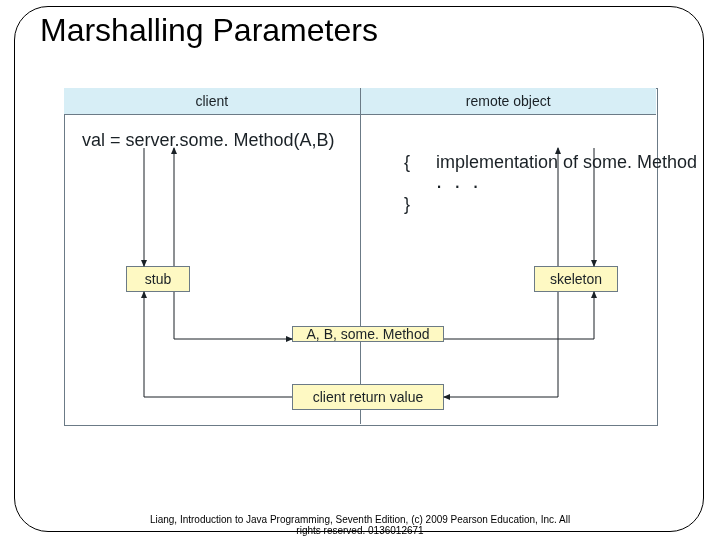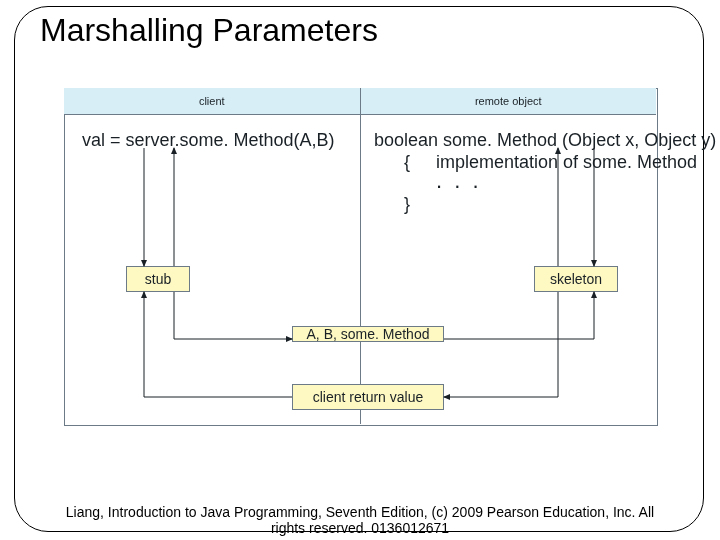--- a/index.html
+++ b/index.html
@@ -50,21 +50,21 @@
   .headerbar {
     position: absolute;
     left: 0; top: 0; width: 592px; height: 26px;
     background: #d7eef6;
     display: flex;
   }
   .headcell {
     flex: 1;
     border-right: 1px solid #6b7a86;
     text-align: center;
-    font-size: 11px;
+    font-size: 14px;
     line-height: 26px;
     color: #1a2126;
   }
   .headcell:last-child { border-right: none; }
   .hsplit {
     position: absolute;
     left: 0; top: 26px; width: 592px; height: 0;
     border-top: 1px solid #6b7a86;
   }
   .vsplit {
@@ -92,21 +92,21 @@
   }
   .bigdots {
     font-size: 22px;
     letter-spacing: 3px;
   }
   .footer {
     position: absolute;
     left: 0; right: 0;
     bottom: 4px;
     text-align: center;
-    font-size: 14px;
+    font-size: 10px;
     color: #000;
   }
   svg.arrows {
     position: absolute;
     left: 0; top: 0;
     width: 594px; height: 338px;
     pointer-events: none;
   }
 </style>
 </head>
@@ -120,21 +120,20 @@
   <div class="outer"></div>
   <div class="headerbar">
     <div class="headcell">client</div>
     <div class="headcell">remote object</div>
   </div>
   <div class="hsplit"></div>
   <div class="vsplit"></div>
 
   <div class="txt" style="left:18px; top:42px;">val = server.some. Method(A,B)</div>
 
-  <div class="txt" style="left:310px; top:42px;">boolean some. Method (Object x, Object y)</div>
   <div class="txt" style="left:340px; top:64px;">{</div>
   <div class="txt" style="left:372px; top:64px;">implementation of some. Method</div>
   <div class="txt bigdots" style="left:372px; top:80px;">. . .</div>
   <div class="txt" style="left:340px; top:106px;">}</div>
 
   <div class="box" style="left:62px; top:178px; width:64px; height:26px;">stub</div>
   <div class="box" style="left:470px; top:178px; width:84px; height:26px;text-align:right;">skeleton</div>
   <div class="box" style="left:228px; top:238px; width:152px; height:16px;">A, B, some. Method</div>
   <div class="box" style="left:228px; top:296px; width:152px; height:26px;">client return value</div>
 

